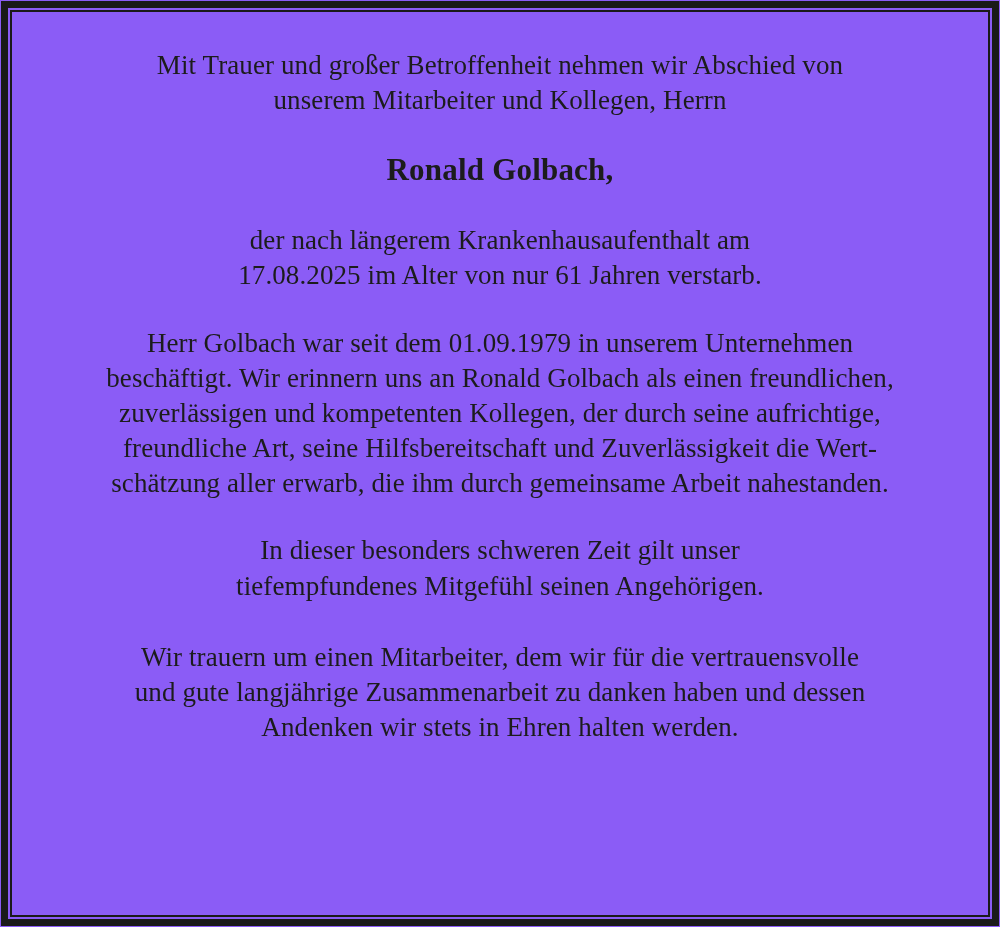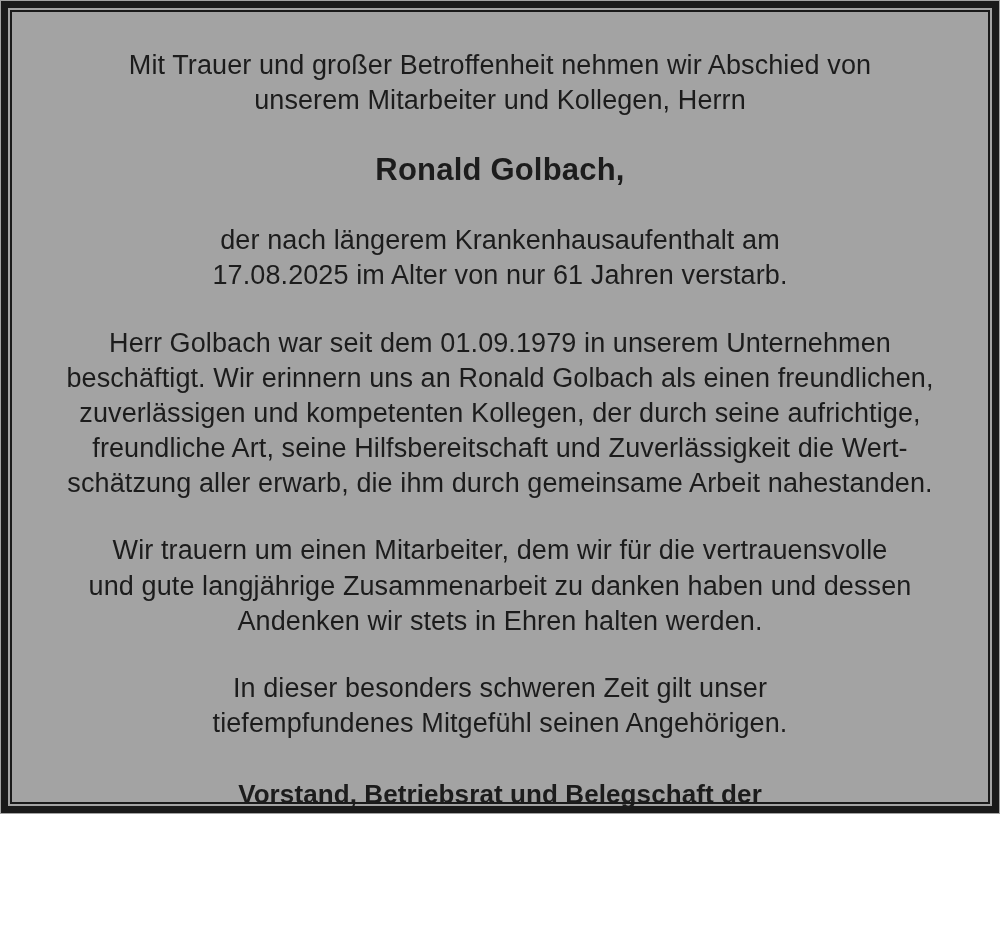--- a/index.html
+++ b/index.html
@@ -4,24 +4,24 @@
 <style>
   html, body {
     margin: 0;
     padding: 0;
     background: #ffffff;
   }
 
   .notice {
     position: relative;
     width: 1000px;
-    height: 814px;
+    height: 927px;
     box-sizing: border-box;
-    background: #a3a3a3;
-    font-family: Liberation Sans, sans-serif;
+    background: #8b5cf6;
+    font-family: Liberation Serif, serif;
     color: #1c1c1c;
     overflow: hidden;
   }
 
   
   .frame-outer {
     position: absolute;
     left: 1px;
     top: 1px;
     right: 1px;
@@ -117,25 +117,22 @@
 
     <p class="para passing">der nach längerem Krankenhausaufenthalt am
 17.08.2025 im Alter von nur 61 Jahren verstarb.</p>
 
     <p class="para memorial">Herr Golbach war seit dem 01.09.1979 in unserem Unternehmen
 beschäftigt. Wir erinnern uns an Ronald Golbach als einen freundlichen,
 zuverlässigen und kompetenten Kollegen, der durch seine aufrichtige,
 freundliche Art, seine Hilfsbereitschaft und Zuverlässigkeit die Wert-
 schätzung aller erwarb, die ihm durch gemeinsame Arbeit nahestanden.</p>
 
+    <p class="para sympathy">In dieser besonders schweren Zeit gilt unser
+tiefempfundenes Mitgefühl seinen Angehörigen.</p>
+
     <p class="para mourning">Wir trauern um einen Mitarbeiter, dem wir für die vertrauensvolle
 und gute langjährige Zusammenarbeit zu danken haben und dessen
 Andenken wir stets in Ehren halten werden.</p>
 
-    <p class="para sympathy">In dieser besonders schweren Zeit gilt unser
-tiefempfundenes Mitgefühl seinen Angehörigen.</p>
-
-    <p class="signature">Vorstand, Betriebsrat und Belegschaft der
-Jungheinrich Service &amp; Parts AG &amp; Co. KG
-Werk Kaltenkirchen</p>
 
   </div>
 </div>
 
 </body></html>

